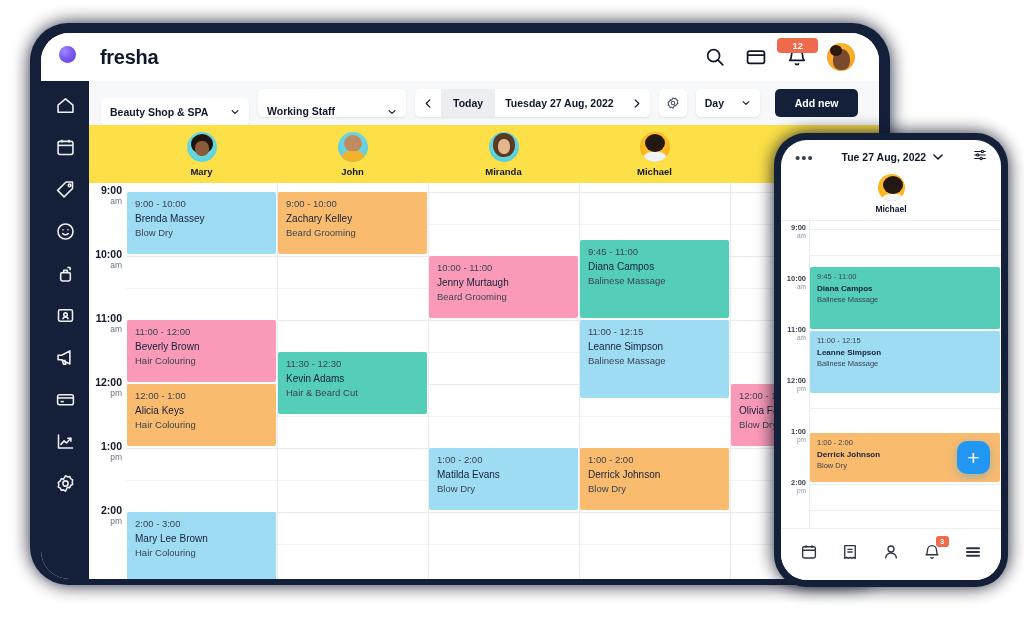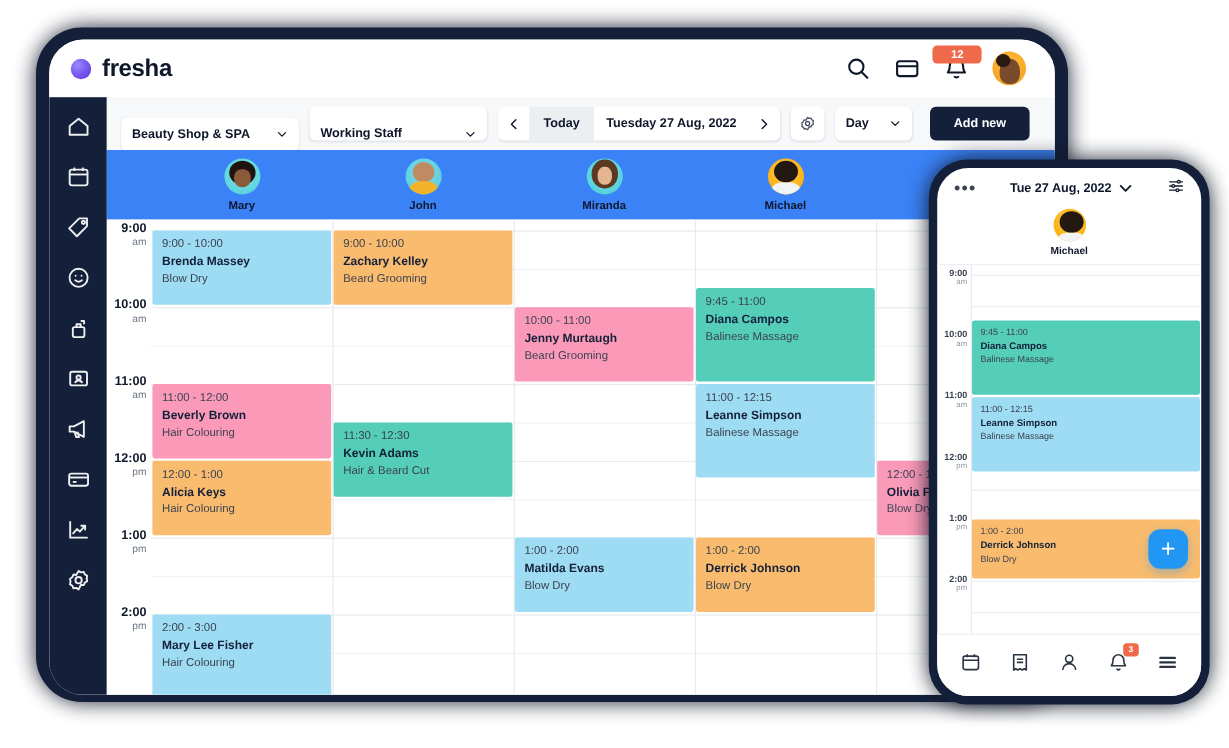--- a/index.html
+++ b/index.html
@@ -25,21 +25,21 @@
     position:absolute; left:41px; top:33px; width:838px; height:546px;
     border-radius:28px; background:#ffffff; overflow:hidden;
   }
 
   
   .topbar{
     position:absolute; left:0; top:0; width:838px; height:48px;
     background:#ffffff; display:flex; align-items:center;
     padding:0 24px 0 18px;
   }
-  .brand{ display:flex; align-items:center; gap:9px; }
+  .brand{ display:flex; align-items:flex-start; gap:24px; }
   .brand-dot{
     width:17px; height:17px; border-radius:50%;
     background: radial-gradient(circle at 32% 30%, #9d8bff 0%, #7b5cf0 45%, #5b36e0 100%);
   }
   .brand-name{ font-size:20px; font-weight:700; color:#0f172a; letter-spacing:-.3px; }
   .topbar-right{ margin-left:auto; display:flex; align-items:center; gap:19px; }
   .ic{ width:22px; height:22px; color:#0f172a; display:block; }
   .bell-wrap{ position:relative; }
   .badge{
     position:absolute; right:-10px; top:-8px; min-width:19px; height:15px;
@@ -107,21 +107,21 @@
   .addnew{
     height:28px; padding:0 20px; background:#14203a; color:#fff;
     border-radius:5px; font-size:10.5px; font-weight:700;
     display:flex; align-items:center; justify-content:center;
     margin-left:6px;
   }
 
   
   .staffrow{
     position:absolute; left:48px; top:92px; width:790px; height:58px;
-    background:#3b82f6; display:flex; padding-left:37px;
+    background:#fde047; display:flex; padding-left:37px;
   }
   .staffcell{ width:151px; display:flex; flex-direction:column; align-items:center; padding-top:7px; }
   .savatar{ width:30px; height:30px; border-radius:50%; position:relative; overflow:hidden; }
   .sname{ font-size:9.5px; font-weight:700; color:#0f172a; margin-top:4px; }
   .av-mary{ background: radial-gradient(circle at 50% 40%, #7fe0e6 0%, #5ed4dd 70%, #4dcbd6 100%); }
   .av-mary::after{ content:""; position:absolute; left:4px; top:2px; width:22px; height:20px; border-radius:50%; background:#1f1410; }
   .av-mary::before{ content:""; position:absolute; left:8px; top:9px; width:14px; height:15px; border-radius:45%; background:#8a5a3b; z-index:2;}
   .av-john{ background: radial-gradient(circle at 50% 40%, #7fdce8 0%, #5fcfe0 70%, #4ec6da 100%); }
   .av-john::after{ content:""; position:absolute; left:6px; top:3px; width:18px; height:17px; border-radius:50%; background:#c08a62; }
   .av-john::before{ content:""; position:absolute; left:2px; top:19px; width:26px; height:14px; border-radius:10px 10px 0 0; background:#f2b229; z-index:2;}
@@ -146,21 +146,21 @@
   .tlabel .hh{ font-size:10.5px; font-weight:700; color:#0f172a; display:block; }
   .tlabel .mm{ font-size:8.5px; color:#6b7280; display:block; margin-top:1px; }
   .gridarea{ position:absolute; left:37px; top:0; width:753px; height:396px; }
   .hline{ position:absolute; left:0; width:753px; height:1px; background:#e8eaee; }
   .hline.half{ background:#f1f2f5; }
   .vline{ position:absolute; top:0; width:1px; height:396px; background:#e8eaee; }
   .appt{
     position:absolute; border-radius:2px; padding:6px 8px 0 8px; overflow:hidden;
   }
   .a-time{ font-size:9.5px; color:#3c4352; line-height:1.35; }
-  .a-name{ font-size:10px; font-weight:700; color:#14203a; line-height:1.5; }
+  .a-name{ font-size:10px; font-weight:400; color:#14203a; line-height:1.5; }
   .a-svc{ font-size:9.5px; color:#3c4352; line-height:1.4; }
   .c-blue{ background:#9edcf3; }
   .c-orange{ background:#f9bb6d; }
   .c-pink{ background:#fa9ab8; }
   .c-teal{ background:#54cdb9; }
 
   
   .phone-shadow{
     position:absolute; left:774px; top:133px; width:234px; height:454px;
     border-radius:34px; background:#0d1524; filter:blur(9px); opacity:.95;
@@ -436,21 +436,21 @@
             <div class="a-name">Beverly Brown</div>
             <div class="a-svc">Hair Colouring</div>
           </div>
           <div class="appt c-orange" style="left: 1px; top: 201px; width: 149px; height: 62px;">
             <div class="a-time">12:00 - 1:00</div>
             <div class="a-name">Alicia Keys</div>
             <div class="a-svc">Hair Colouring</div>
           </div>
           <div class="appt c-blue" style="left: 1px; top: 329px; width: 149px; height: 69px;">
             <div class="a-time">2:00 - 3:00</div>
-            <div class="a-name">Mary Lee Fisher</div>
+            <div class="a-name">Mary Lee Brown</div>
             <div class="a-svc">Hair Colouring</div>
           </div>
           <div class="appt c-orange" style="left: 152px; top: 9px; width: 149px; height: 62px;">
             <div class="a-time">9:00 - 10:00</div>
             <div class="a-name">Zachary Kelley</div>
             <div class="a-svc">Beard Grooming</div>
           </div>
           <div class="appt c-teal" style="left: 152px; top: 169px; width: 149px; height: 62px;">
             <div class="a-time">11:30 - 12:30</div>
             <div class="a-name">Kevin Adams</div>

